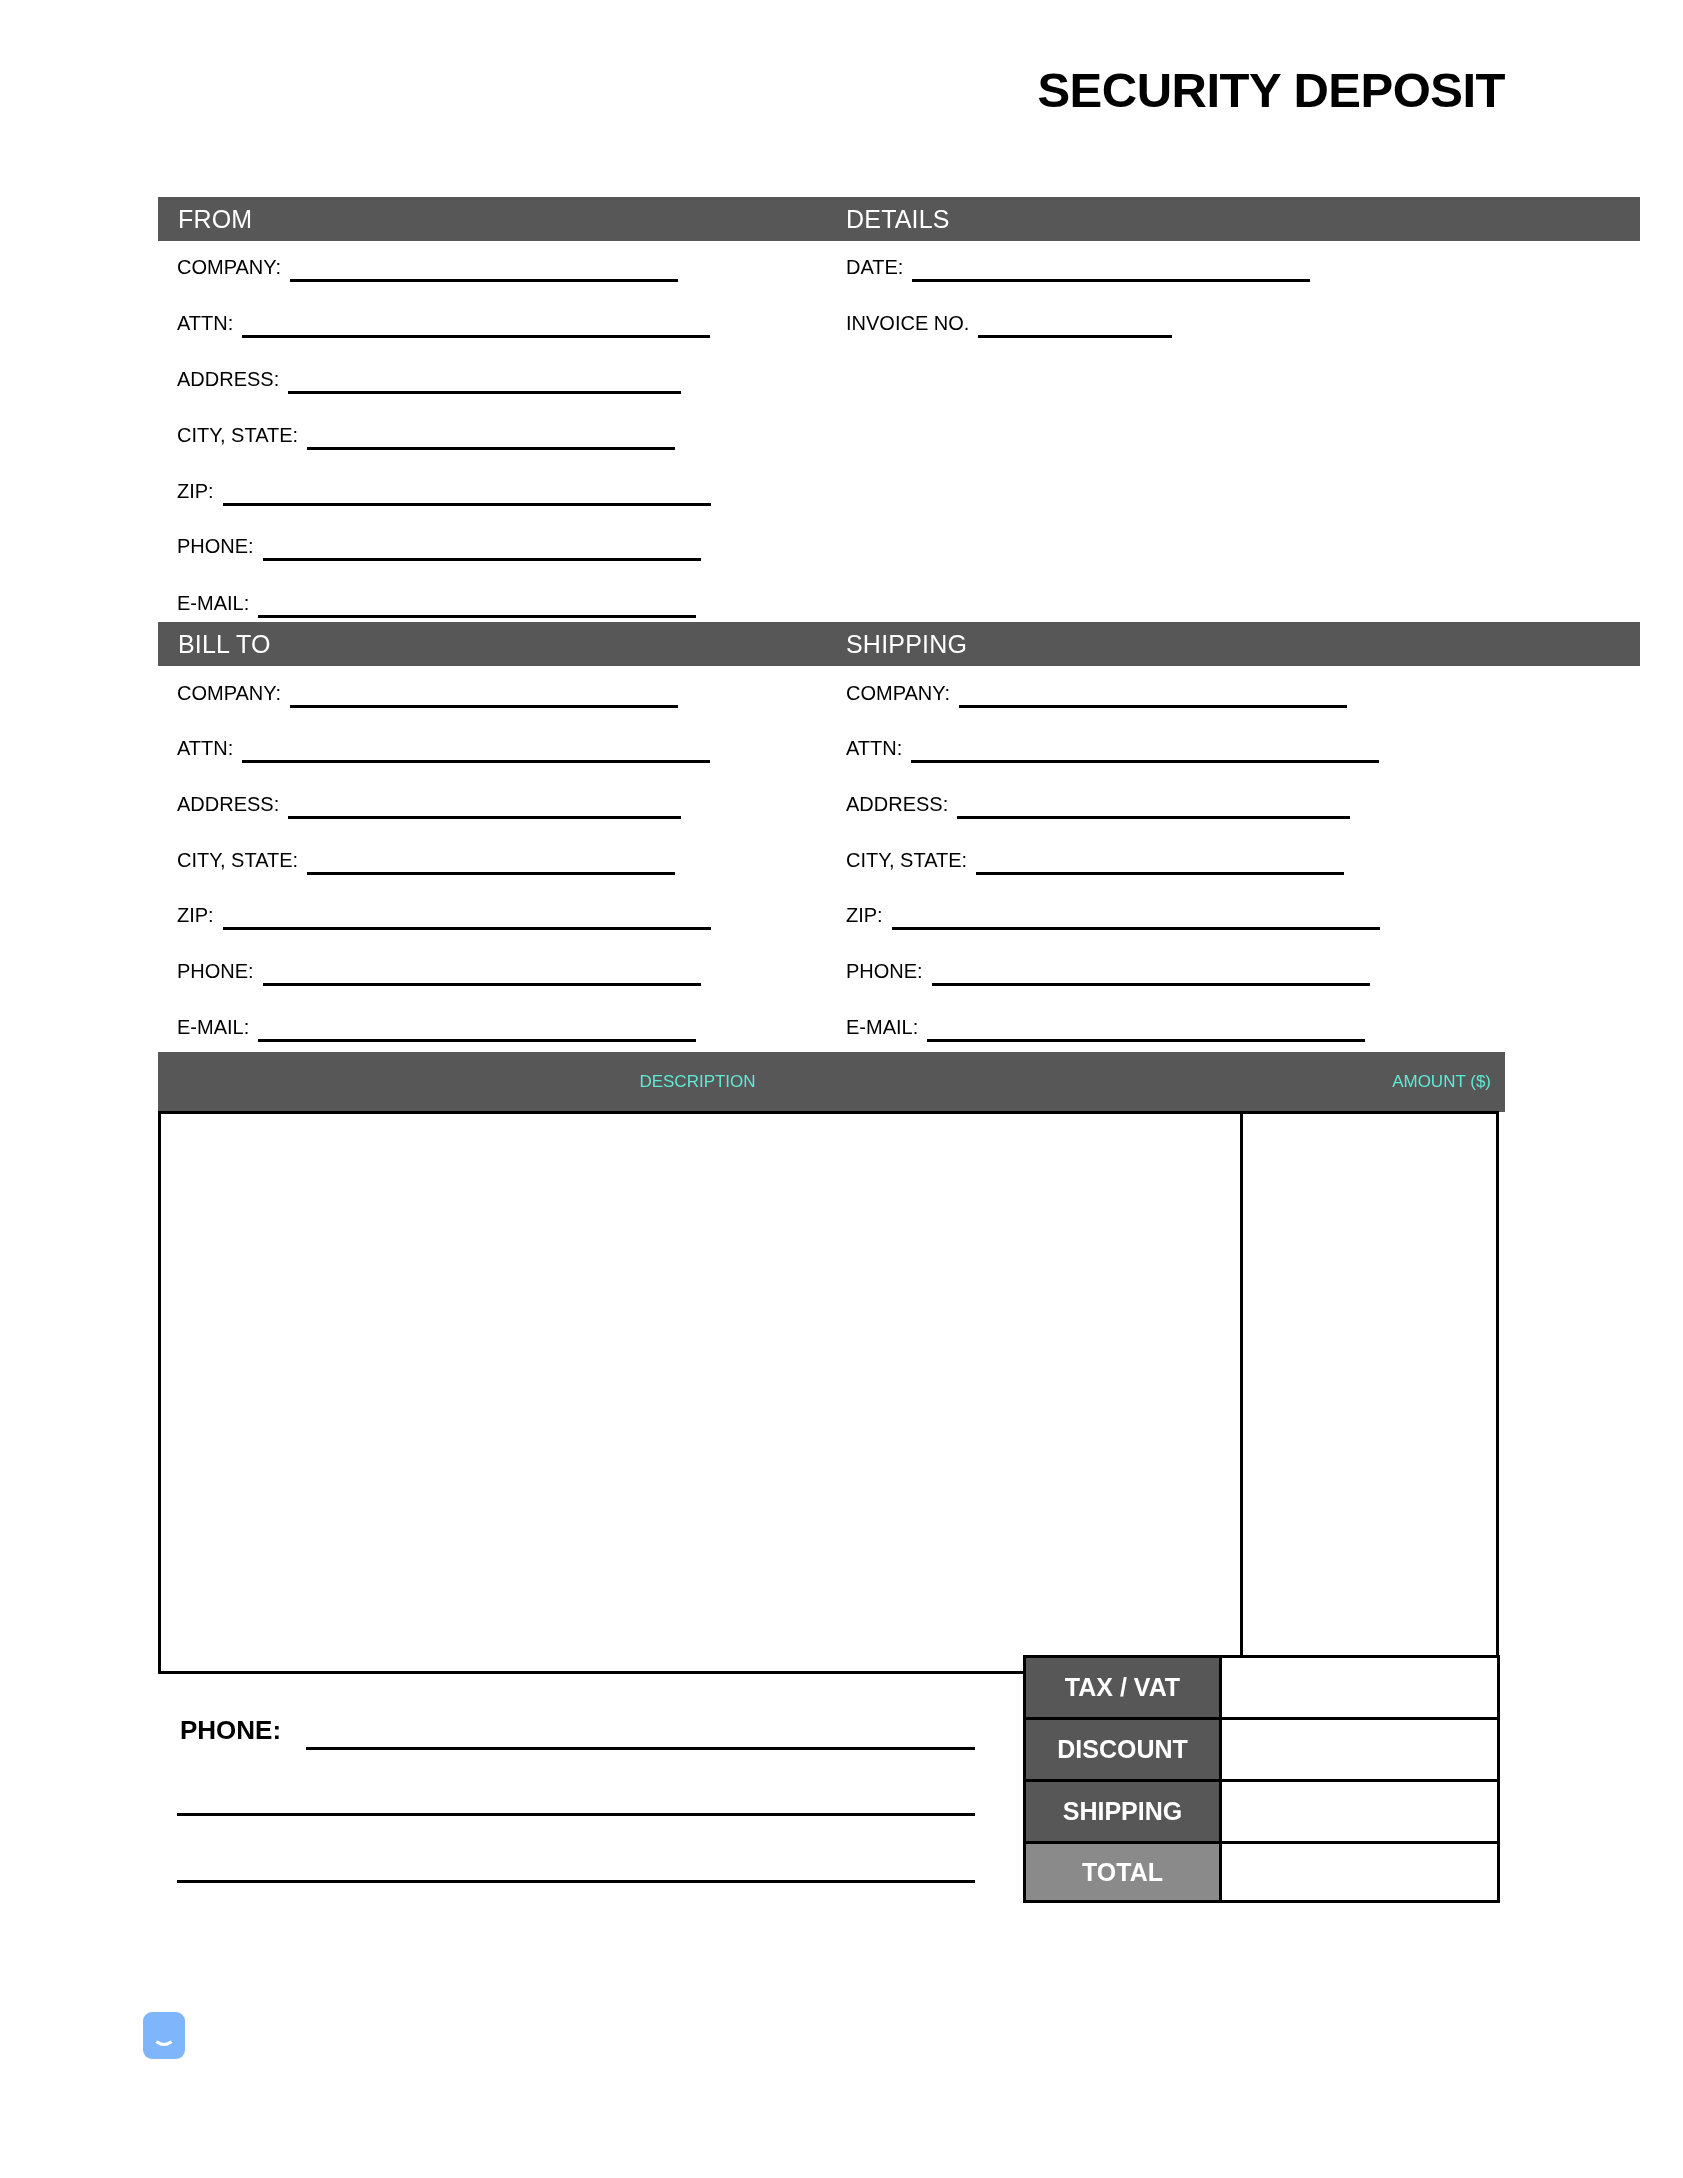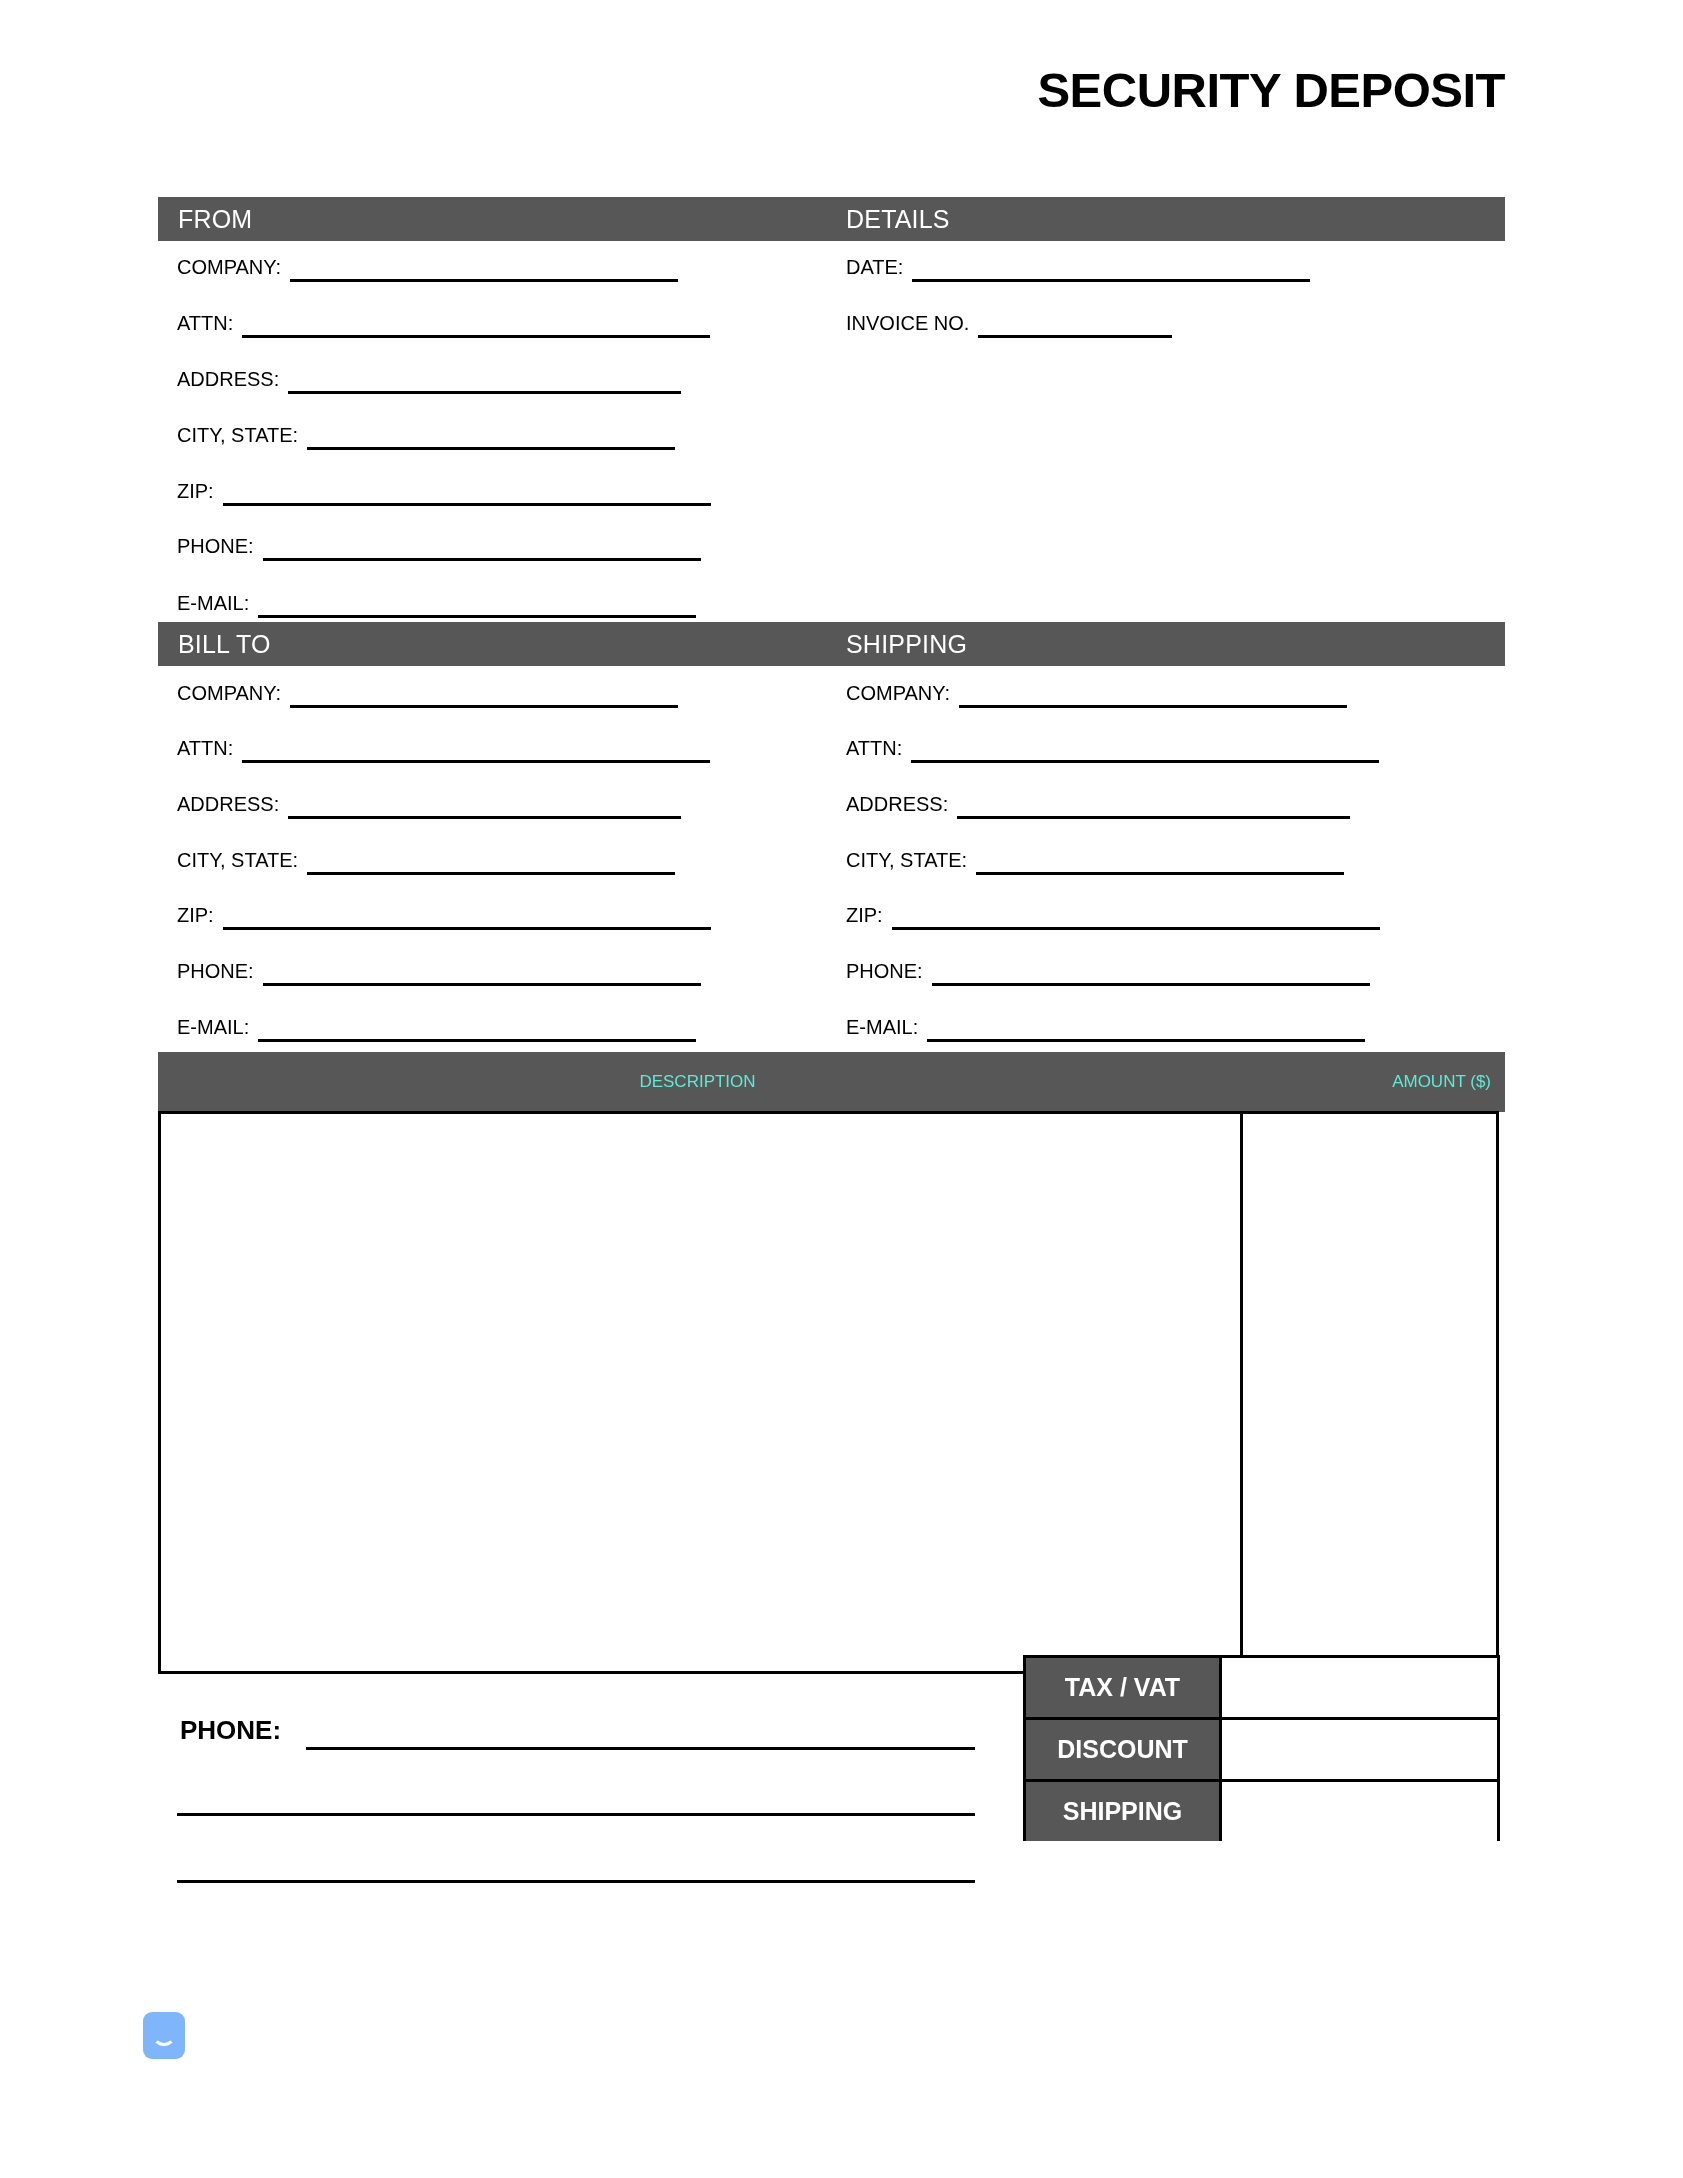--- a/index.html
+++ b/index.html
@@ -35,21 +35,21 @@
     font-weight: bold;
     line-height: 1.16;
     letter-spacing: -0.5px;
   }
   .title-line { display: block; white-space: nowrap; }
 
   
   .bar {
     position: absolute;
     left: 158px;
-    width: 1347px;
+    width: 1482px;
     height: 44px;
     background: #575757;
     color: #ffffff;
     font-size: 25px;
     font-weight: normal;
     letter-spacing: 0.2px;
   }
   .bar .bar-label {
     position: absolute;
     top: 50%;
@@ -332,20 +332,24 @@
       <div class="t-value"></div>
     </div>
     <div class="trow">
       <div class="t-label">DISCOUNT</div>
       <div class="t-value"></div>
     </div>
     <div class="trow">
       <div class="t-label">SHIPPING</div>
       <div class="t-value"></div>
     </div>
+    <div class="trow total">
+      <div class="t-label">TOTAL</div>
+      <div class="t-value"></div>
+    </div>
   </div>
 
   <div class="logo">
     <div class="smile"></div>
   </div>
 
 </div>
 
 
 </body></html>

